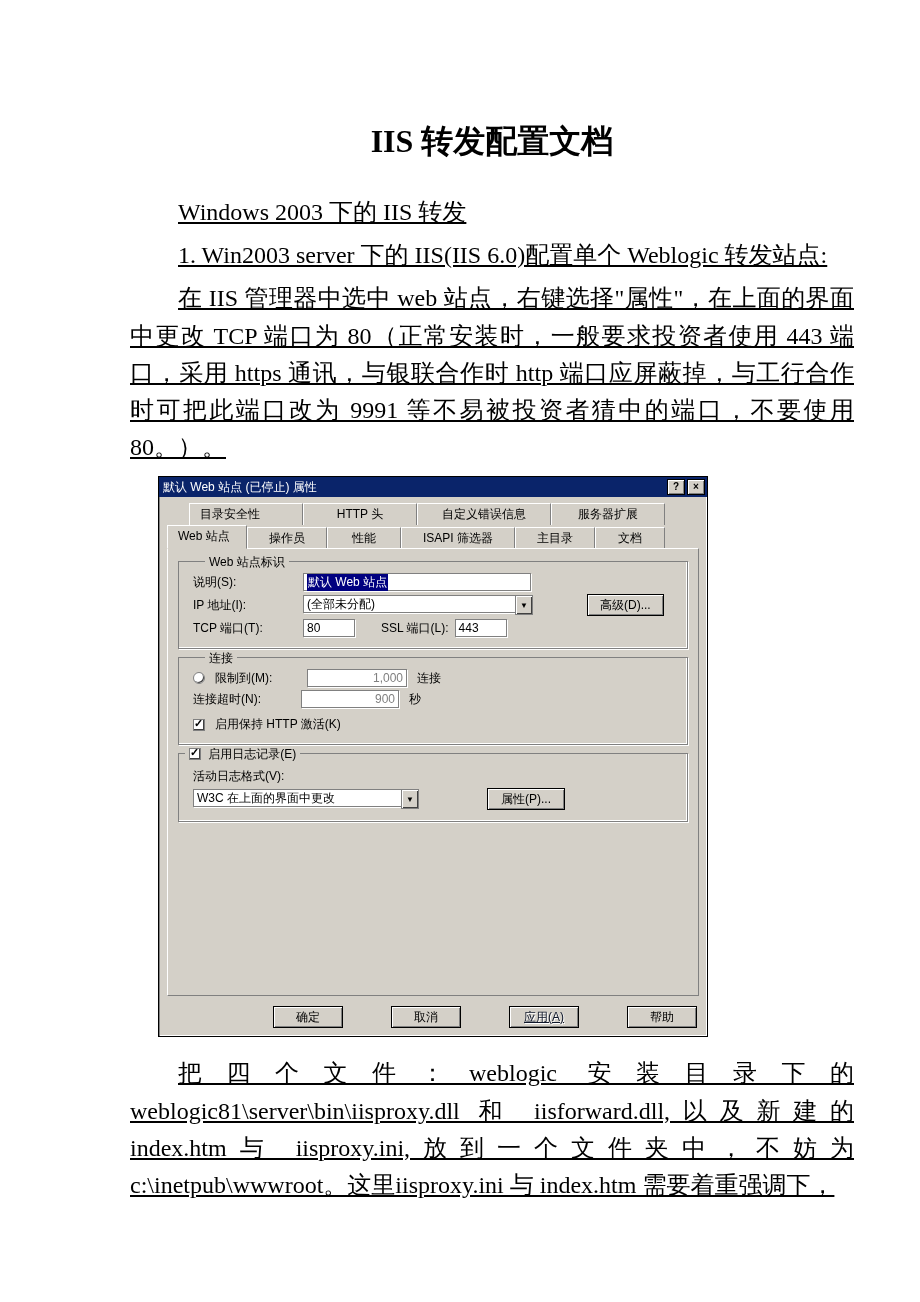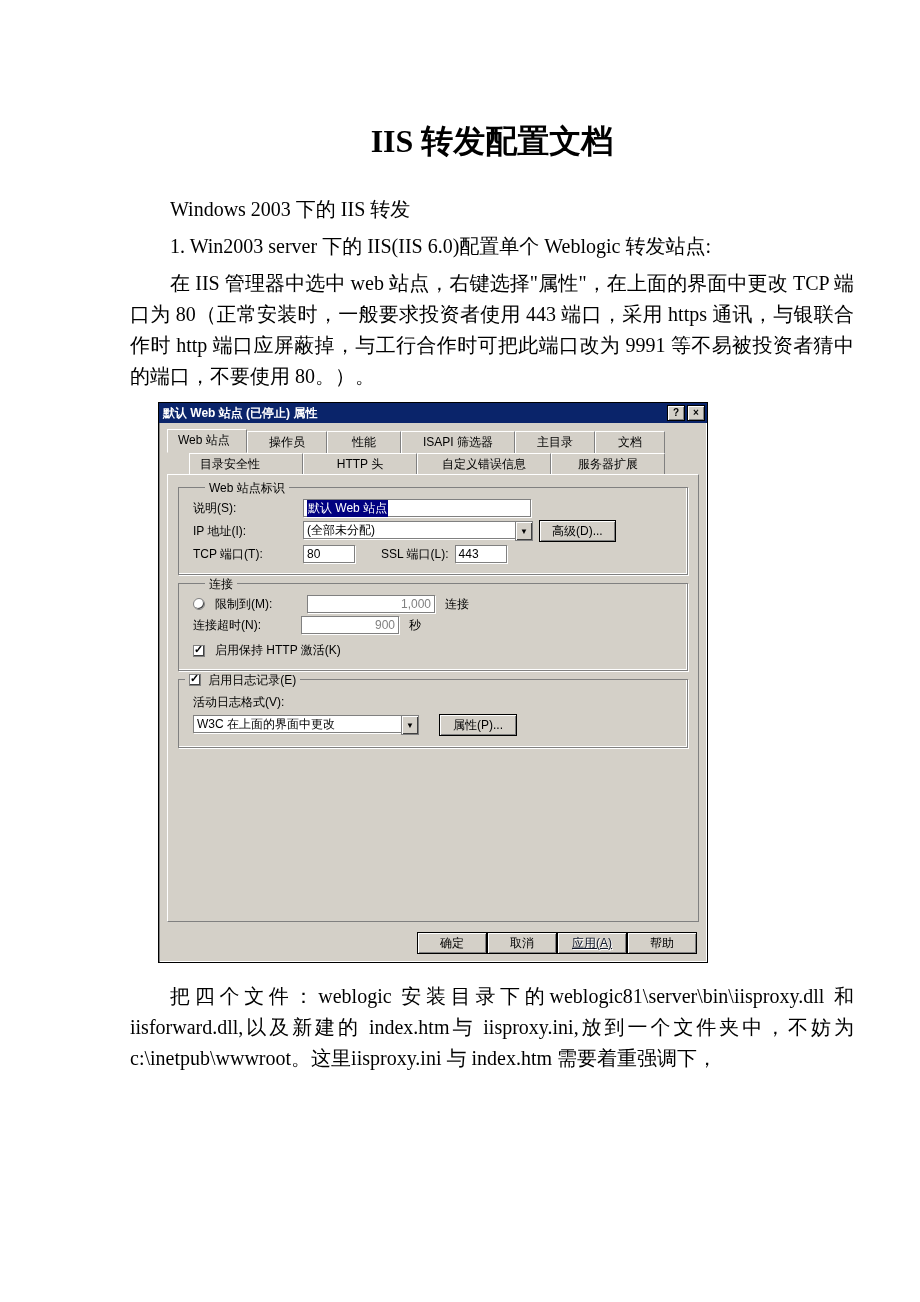--- a/index.html
+++ b/index.html
@@ -15,24 +15,25 @@
     padding: 120px 66px 40px 130px;
     position: relative;
   }
   .doc-title {
     font-size: 32px;
     font-weight: bold;
     text-align: center;
     margin: 0 0 30px 0;
   }
   .para {
-    font-size: 20px;
+    font-size: 24px;
     line-height: 1.55;
     margin: 4px 0 6px 0;
     text-align: justify;
+    text-decoration: underline;
   }
   .indent { text-indent: 2em; }
 
   
   .dialog-wrap {
     margin: 10px 0 18px 28px;
   }
   .dialog {
     width: 548px;
     background: #d4d0c8;
@@ -45,21 +46,21 @@
   .titlebar {
     background: linear-gradient(to right, #0a246a, #0a246a);
     height: 20px;
     display: flex;
     align-items: center;
     justify-content: space-between;
     padding: 0 2px 0 4px;
   }
   .titlebar-text {
     color: #fff;
-    font-weight: bold;
+    font-weight: normal;
     font-size: 12px;
     text-align: right;
   }
   .titlebar-btns { display: flex; gap: 2px; }
   .tb-btn {
     width: 16px; height: 14px;
     background: #d4d0c8;
     border: 1px solid #000;
     box-shadow: 1px 1px 0 #fff inset, -1px -1px 0 #808080 inset;
     font-size: 10px;
@@ -149,20 +150,21 @@
     background: #d4d0c8;
     border: 1px solid #000;
     box-shadow: 1px 1px 0 #fff inset, -1px -1px 0 #808080 inset;
     height: 22px;
     padding: 0 12px;
     font-size: 12px;
     display: inline-flex;
     align-items: center; justify-content: center;
     min-width: 70px;
     box-sizing: border-box;
+    margin-left: 48px;
   }
   .winbtn.disabled { color: #0f172a; text-shadow: 1px 1px 0 #fff; text-decoration: underline; }
 
   .radio, .check {
     width: 12px; height: 12px;
     display: inline-block;
     margin-right: 4px;
     vertical-align: middle;
     box-sizing: border-box;
   }
@@ -241,34 +243,34 @@
 
       <div class="titlebar">
         <span class="titlebar-text">默认 Web 站点 (已停止) 属性</span>
         <div class="titlebar-btns">
           <div class="tb-btn">?</div>
           <div class="tb-btn">×</div>
         </div>
       </div>
 
       <div class="tabs-area">
+        <div class="tabrow first">
+          <div class="tab" style="min-width:92px">目录安全性</div>
+          <div class="tab" style="min-width:92px;text-align:center">HTTP 头</div>
+          <div class="tab" style="min-width:112px;text-align:center">自定义错误信息</div>
+          <div class="tab" style="min-width:92px;text-align:center">服务器扩展</div>
+        </div>
         <div class="tabrow">
           <div class="tab active" style="min-width:58px">Web 站点</div>
           <div class="tab" style="min-width:58px;text-align:center">操作员</div>
           <div class="tab" style="min-width:52px;text-align:center">性能</div>
           <div class="tab" style="min-width:92px;text-align:center">ISAPI 筛选器</div>
           <div class="tab" style="min-width:58px;text-align:center">主目录</div>
           <div class="tab" style="min-width:48px;text-align:center">文档</div>
         </div>
-        <div class="tabrow first">
-          <div class="tab" style="min-width:92px">目录安全性</div>
-          <div class="tab" style="min-width:92px;text-align:center">HTTP 头</div>
-          <div class="tab" style="min-width:112px;text-align:center">自定义错误信息</div>
-          <div class="tab" style="min-width:92px;text-align:center">服务器扩展</div>
-        </div>
 
         <div class="tab-panel">
 
           <div class="groupbox">
             <span class="legend">Web 站点标识</span>
 
             <div class="row">
               <span class="lbl" style="width:104px"><span>说明(S):</span></span>
               <span class="textfield" style="width:228px">
                   <span class="sel-highlight">默认 Web 站点</span>
@@ -292,21 +294,21 @@
               <span class="textfield" style="width:52px">443</span>
             </div>
           </div>
 
           <div class="groupbox">
             <span class="legend">连接</span>
 
             <div class="row">
               <span class="radio"></span>
               <span class="lbl" style="width:86px">限制到(M):</span>
-              <span class="textfield num-right" style="width:128px;justify-content:flex-end">1,000</span>
+              <span class="textfield num-right" style="width:100px;justify-content:flex-end">1,000</span>
               <span class="suffix">连接</span>
             </div>
             <div class="row">
               <span class="lbl" style="width:102px">连接超时(N):</span>
               <span class="textfield num-right" style="width:98px;justify-content:flex-end">900</span>
               <span class="suffix">秒</span>
             </div>
             <div class="row" style="margin-top:8px">
               <span class="check checked"></span>
               <span class="lbl">启用保持 HTTP 激活(K)</span>

